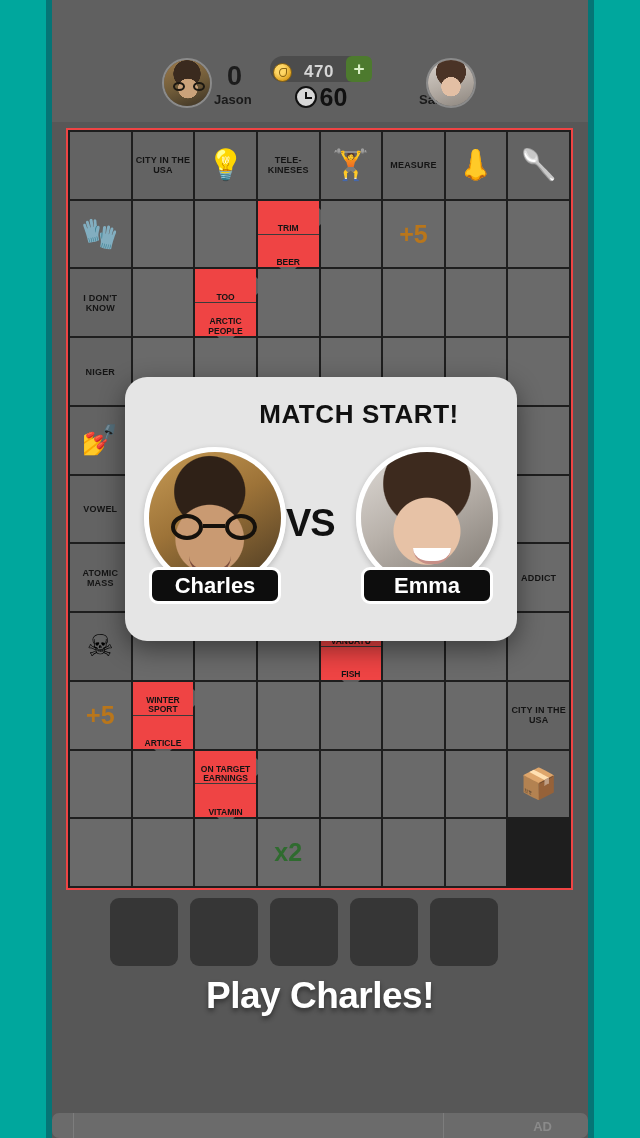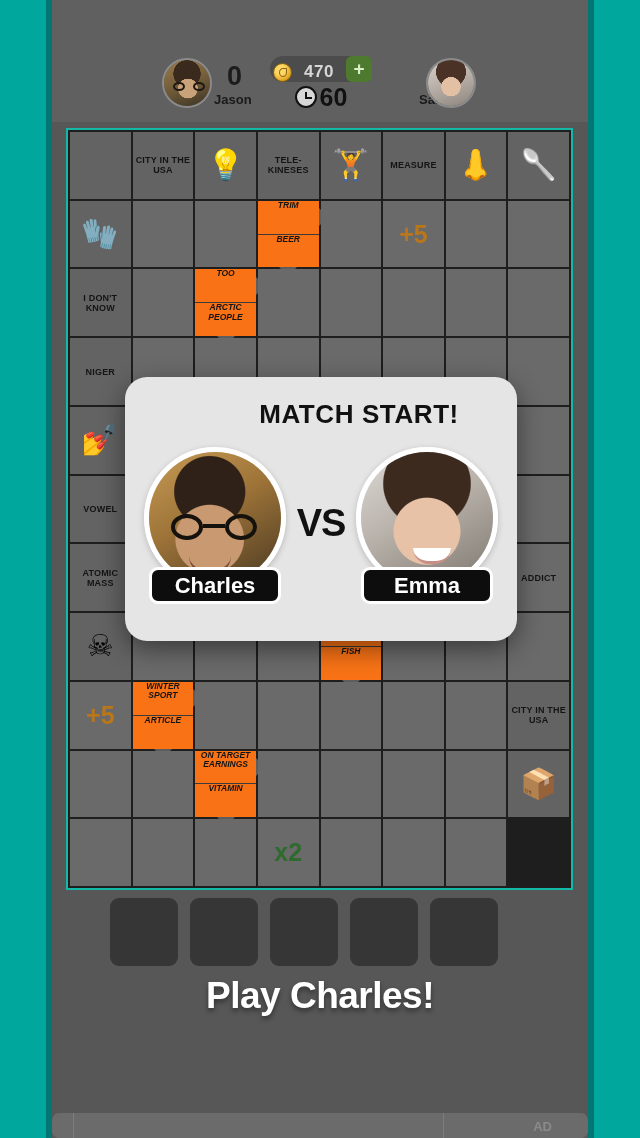--- a/index.html
+++ b/index.html
@@ -67,41 +67,41 @@
     color:#d9efc6;font-size:19px;font-weight:bold;display:flex;align-items:center;justify-content:center;
   }
   #timerrow{position:absolute;left:218px;top:84px;width:102px;height:26px;display:flex;align-items:center;justify-content:center;gap:3px;}
   #clock{width:22px;height:22px;border-radius:50%;border:2.5px solid #111;box-sizing:border-box;position:relative;background:#d8d8d8;}
   #clock:before{content:"";position:absolute;left:8px;top:4px;width:2px;height:7px;background:#111;}
   #clock:after{content:"";position:absolute;left:9px;top:9px;width:6px;height:2px;background:#111;}
   #timerval{color:#111;font-size:25px;font-weight:bold;line-height:1;}
 
   
   #board{position:absolute;left:14px;top:128px;width:507px;height:762px;
-    background:#1e1e1e;border:2px solid #14b8a6;box-sizing:border-box;}
+    background:#1e1e1e;border:2px solid #ef4444;box-sizing:border-box;}
   .grid{display:grid;width:100%;height:100%;
     grid-template-columns:repeat(8,1fr);grid-template-rows:repeat(11,1fr);
     gap:2px;padding:2px;box-sizing:border-box;background:#1e1e1e;}
   .cell{background:#6a6a6a;position:relative;overflow:visible;
     display:flex;align-items:center;justify-content:center;}
   .cell.hdr{background:#636363;}
   .cell .catlabel{
     color:#141414;font-size:9px;font-weight:bold;text-align:center;
     line-height:1.12;padding:0 2px;letter-spacing:.2px;text-transform:uppercase;
   }
   .cell .bonus{font-size:25px;font-weight:bold;}
   .bonus.plus{color:#b9761b;}
   .bonus.mult{color:#2f6b2f;}
   .cell .emo{font-size:30px;line-height:1;}
 
   
   .clues{position:absolute;left:0;top:0;width:100%;height:100%;
     display:flex;flex-direction:column;}
-  .clue{flex:1;background:#f97316;display:flex;align-items:flex-start;justify-content:center;
-    position:relative;border-bottom:1px solid #3b3b3b;box-sizing:border-box;font-style:italic;}
+  .clue{flex:1;background:#ef4444;display:flex;align-items:flex-end;justify-content:center;
+    position:relative;border-bottom:1px solid #3b3b3b;box-sizing:border-box;}
   .clue:last-child{border-bottom:none;}
   .clue span{color:#141414;font-size:8.5px;font-weight:bold;text-align:center;line-height:1.1;
     text-transform:uppercase;padding:0 1px;}
   .clue .arw-r{position:absolute;right:-9px;top:50%;transform:translateY(-50%);
     width:0;height:0;border-top:9px solid transparent;border-bottom:9px solid transparent;
     border-left:9px solid #5d5d5d;}
   .clue .arw-d{position:absolute;left:50%;bottom:-9px;transform:translateX(-50%);
     width:0;height:0;border-left:9px solid transparent;border-right:9px solid transparent;
     border-top:9px solid #5d5d5d;}
 
@@ -154,21 +154,21 @@
       radial-gradient(circle at 50% 24%, #3d2a1e 0 36%, rgba(0,0,0,0) 37%),
       linear-gradient(150deg,#dedad6 0%,#b9b2ab 45%,#7e7871 100%);}
   #vs-right .smile{position:absolute;left:52px;top:96px;width:38px;height:13px;
     background:#fff;border-radius:0 0 30px 30px;border-bottom:3px solid #c78f86;}
   .vsname{
     position:relative;margin:-22px auto 0;width:132px;height:37px;background:#0d0d0d;
     border:3px solid #fff;border-radius:9px;box-sizing:border-box;
     color:#fff;font-size:22px;font-weight:bold;display:flex;align-items:center;justify-content:center;
   }
   #vs-text{
-    position:absolute;left:161px;top:125px;width:70px;text-align:center;
+    position:absolute;left:161px;top:125px;width:70px;
     color:#111;font-size:38px;font-weight:bold;letter-spacing:-1px;
   }
 </style>
 </head>
 <body>
 
 <div id="app">
   <div class="rail-shadow l"></div>
   <div class="rail-shadow r"></div>
 

